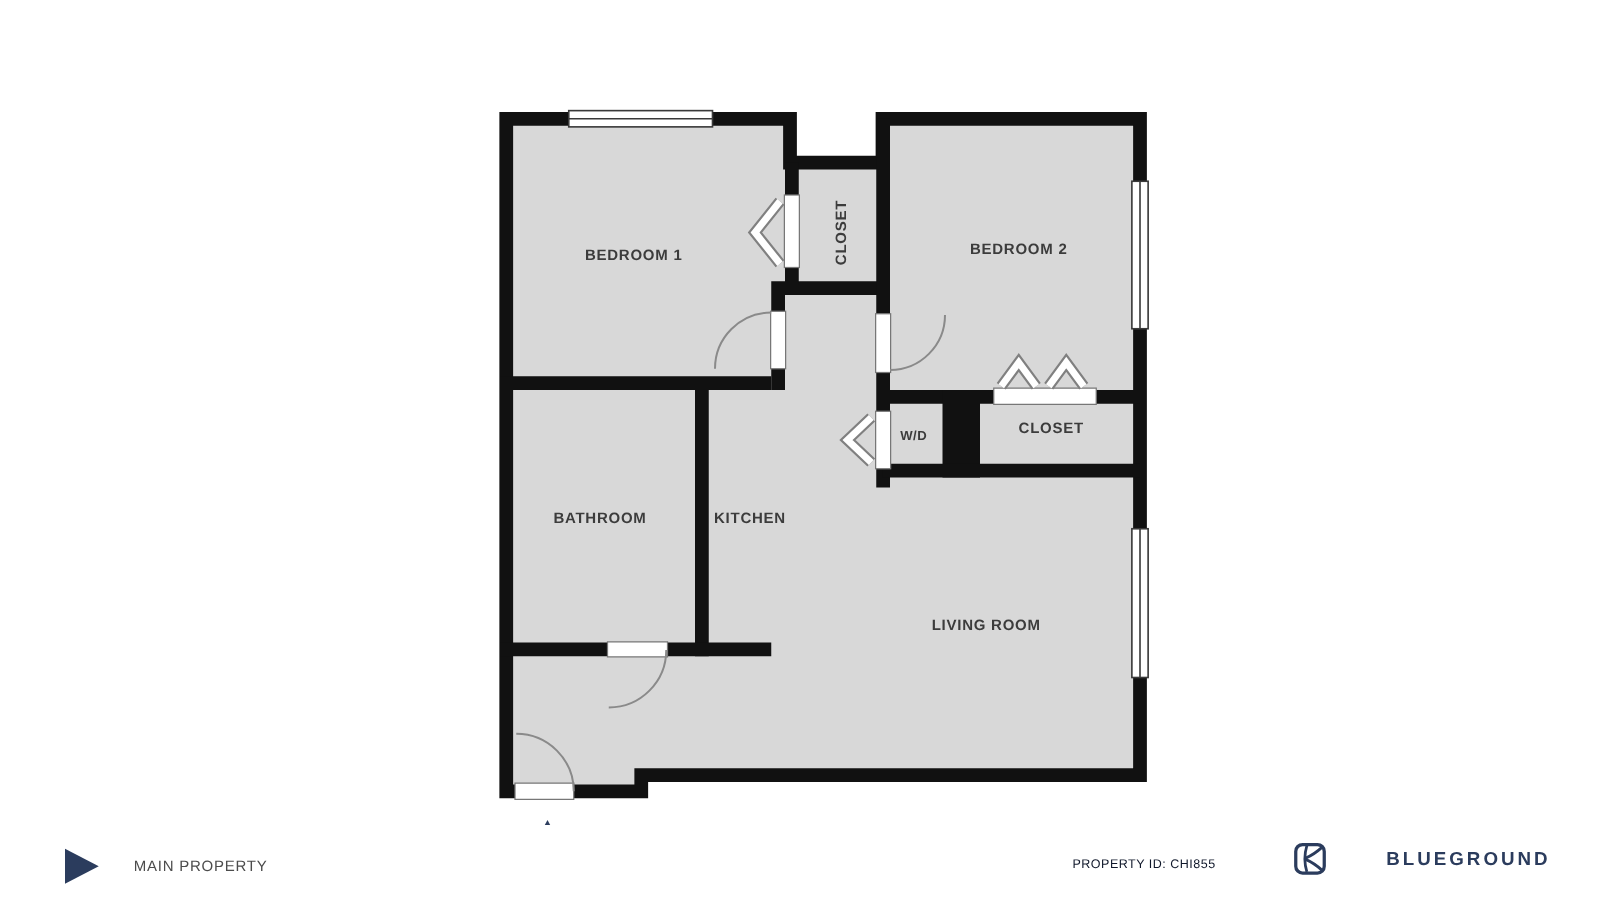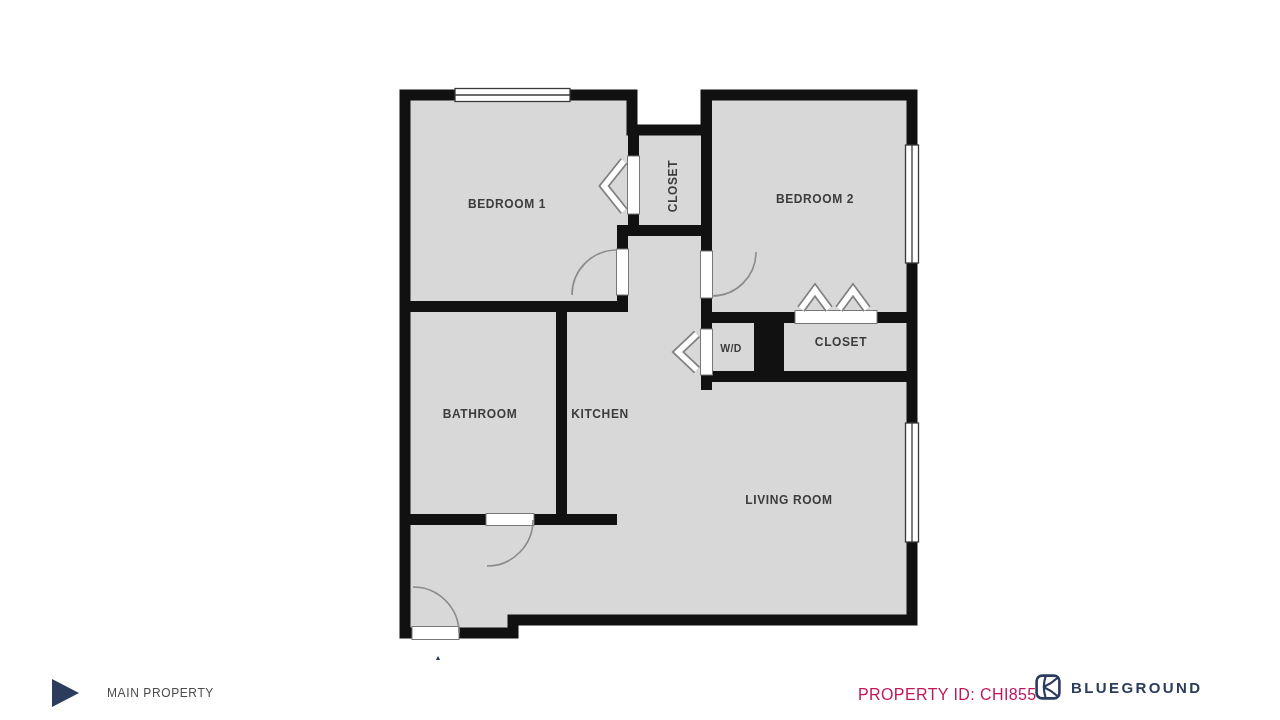--- a/index.html
+++ b/index.html
@@ -5,22 +5,22 @@
   html,body{margin:0;padding:0;background:#ffffff;}
   #stage{position:relative;width:1280px;height:720px;background:#ffffff;overflow:hidden;
          font-family:"Liberation Sans", sans-serif;}
   svg text{font-family:"Liberation Sans", sans-serif;font-weight:700;fill:#3c3c3c;}
   .room-label{font-size:12px;letter-spacing:.6px;}
   .room-label-small{font-size:10.5px;letter-spacing:.4px;}
   .footer-text{position:absolute;color:#4c4c4c;font-size:12px;letter-spacing:.6px;}
   #entrance-tri{position:absolute;left:52px;top:679px;width:0;height:0;
       border-top:14px solid transparent;border-bottom:14px solid transparent;
       border-left:27px solid #2b3c5d;}
-  #property-id{position:absolute;left:858px;top:686px;color:#be185d;font-size:16px;letter-spacing:.4px;}
-  #brand-row{position:absolute;left:1035px;top:674px;display:flex;align-items:center;}
+  #property-id{position:absolute;left:858px;top:686px;color:#0f172a;font-size:10px;letter-spacing:.4px;}
+  #brand-row{position:absolute;left:1035px;top:674px;display:flex;align-items:center;gap:38px;}
   #brand-name{color:#2b3c5d;font-size:15px;font-weight:700;letter-spacing:2.4px;margin-left:10px;}
 </style>
 </head>
 <body>
 
 <div id="stage">
 
   <svg width="1280" height="660" viewBox="0 0 1280 660">
 
     <path d="M 405 95 L 632 95 L 632 130 L 706 130 L 706 95 L 912 95 L 912 620 L 513 620 L 513 633 L 405 633 Z" fill="#d8d8d8" stroke="#111111" stroke-width="11" stroke-linejoin="miter"></path>

